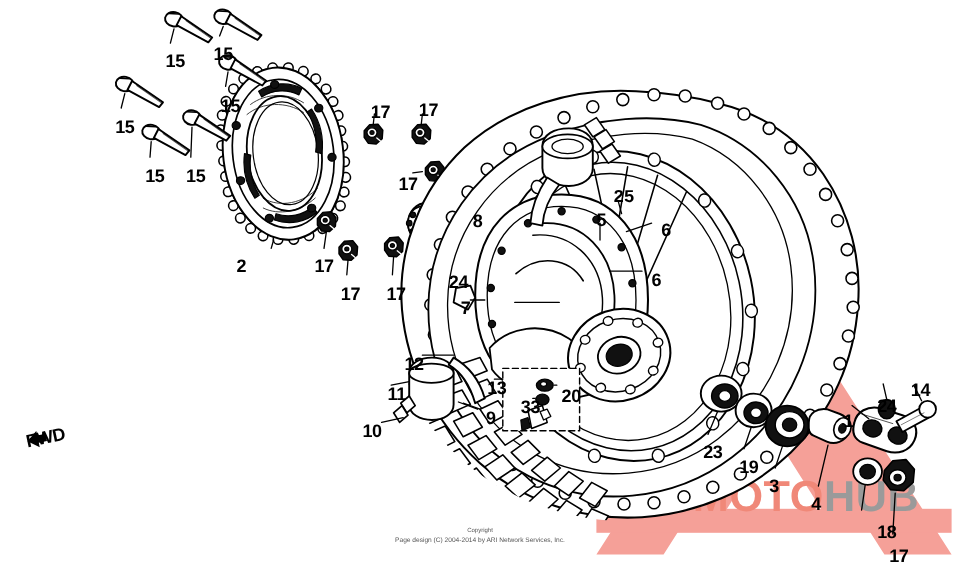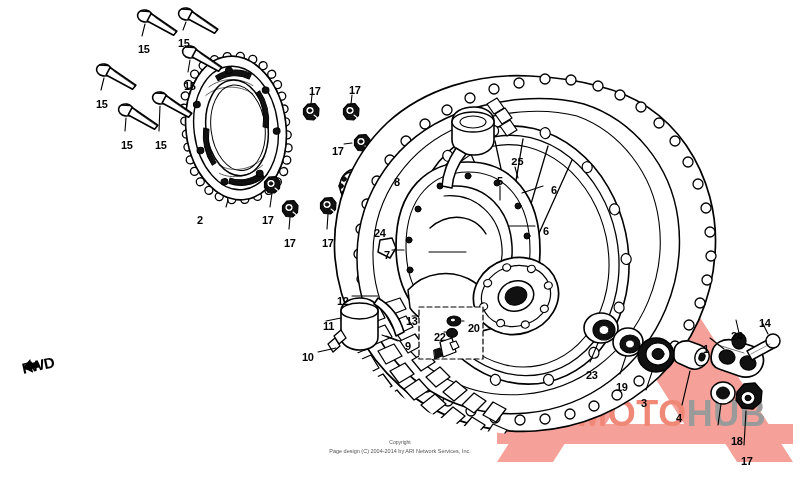--- a/index.html
+++ b/index.html
@@ -1,21 +1,21 @@
 <!DOCTYPE html>
 <html><head>
 <meta charset="utf-8">
 <style>
   html,body{margin:0;padding:0;background:#fff;}
   body{width:800px;height:480px;overflow:hidden;
        font-family:"Liberation Sans",sans-serif;}
   #stage{position:relative;width:800px;height:480px;background:#ffffff;}
   #stage svg{position:absolute;left:0;top:0;}
   .lbl{position:absolute;font-family:"Liberation Sans",sans-serif;
-       font-size:11px;font-weight:700;color:#000;line-height:1;
+       font-size:15px;font-weight:700;color:#000;line-height:1;
        white-space:nowrap;letter-spacing:-0.3px;}
   .copy{position:absolute;font-family:"Liberation Sans",sans-serif;
         color:#555;white-space:nowrap;text-align:center;}
   .copy.l1{font-size:5px;}
   .copy.l2{font-size:5.5px;}
   .fwd{position:absolute;left:22px;top:360px;font-size:15px;font-weight:700;
        color:#000;transform:rotate(-12deg);transform-origin:0 50%;
        letter-spacing:-0.5px;}
   #wm{position:absolute;left:0;top:0;width:800px;height:480px;
       pointer-events:none;}
@@ -555,21 +555,21 @@
       <div class="lbl" style="left: 309px; top: 86px;">17</div>
       <div class="lbl" style="left: 349px; top: 85px;">17</div>
       <div class="lbl" style="left: 332px; top: 146px;">17</div>
       <div class="lbl" style="left: 262px; top: 215px;">17</div>
       <div class="lbl" style="left: 284px; top: 238px;">17</div>
       <div class="lbl" style="left: 322px; top: 238px;">17</div>
       <div class="lbl" style="left: 731px; top: 436px;">18</div>
       <div class="lbl" style="left: 616px; top: 382px; text-align: right;">19</div>
       <div class="lbl" style="left: 468px; top: 323px;">20</div>
       <div class="lbl" style="left: 731px; top: 331px;">24</div>
-      <div class="lbl" style="left: 434px; top: 332px;">22</div>
+      <div class="lbl" style="left: 434px; top: 332px;">33</div>
       <div class="lbl" style="left: 586px; top: 370px;">23</div>
       <div class="lbl" style="left: 355px; top: 228px; margin-left: 19px;">24</div>
       <div class="lbl" style="left: 511px; top: 157px; font-family: Liberation Mono, monospace;">25</div>
     </div>
 
   <div class="copy l1" style="left:0;top:439px;width:800px;">Copyright</div>
   <div class="copy l2" style="left:0;top:448px;width:800px;">Page design (C) 2004-2014 by ARI Network Services, Inc.</div>
 
 </div>
 

